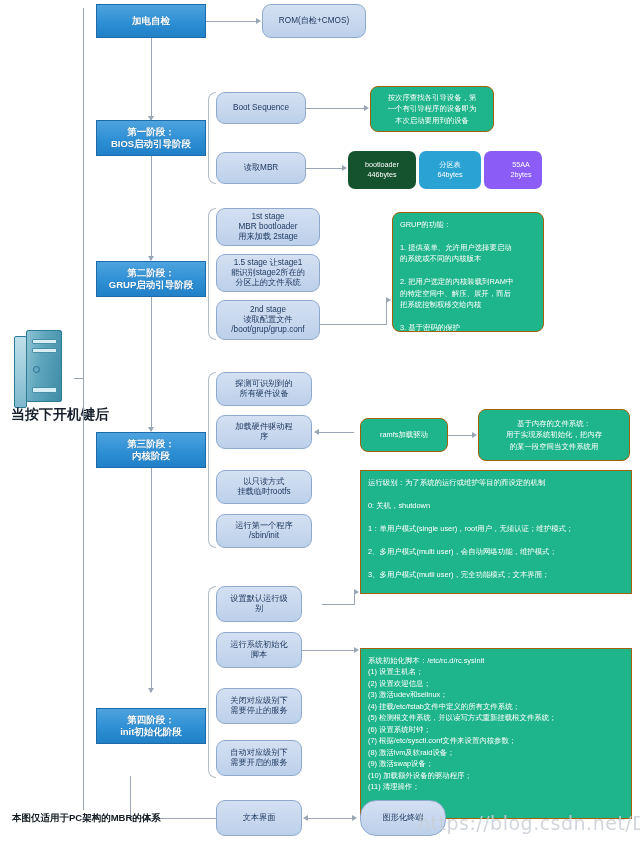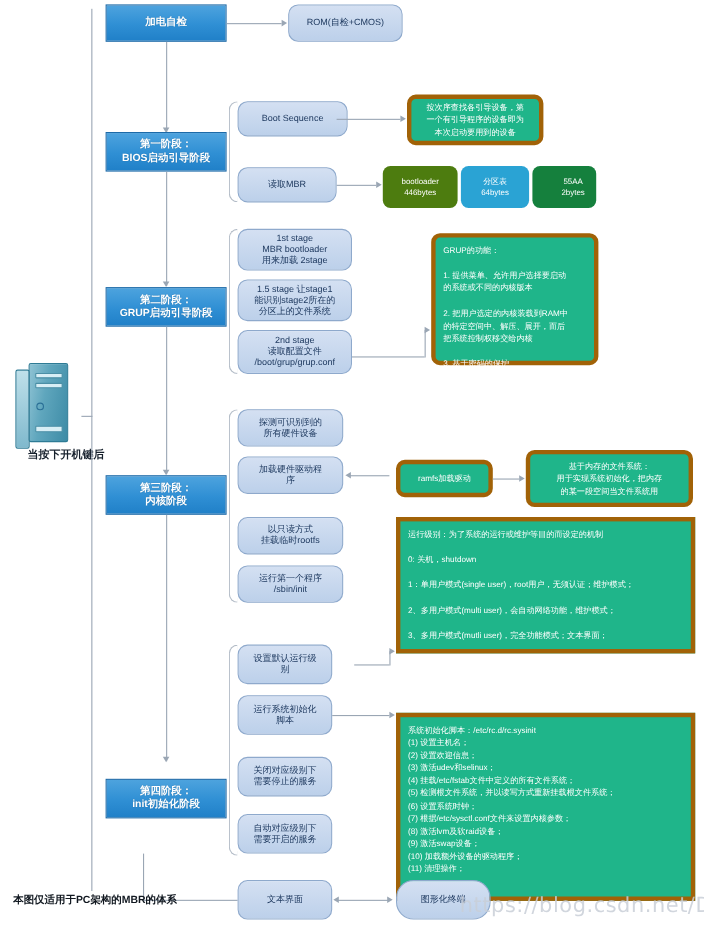--- a/index.html
+++ b/index.html
@@ -33,36 +33,36 @@
   .lite {
     background: linear-gradient(180deg,#d4e0f2 0%,#bcd0ea 100%);
     border: 1px solid #8ea9cc;
     border-radius: 9px;
     font-size: 8.2px;
     color: #1f3a60;
   }
   
   .green {
     background: #1fb58a;
-    border: 4px solid #a16207;
+    border: 1px solid #a16207;
     color: #ffffff;
     font-size: 7.4px;
     text-align: left;
     align-items: flex-start;
     justify-content: flex-start;
     padding: 6px 7px;
     line-height: 1.55;
   }
   .green.center { text-align: center; align-items: center; justify-content: center; }
   .green.rounded { border-radius: 8px; }
   
   .seg { border-radius: 7px; font-size: 7.2px; color: #ffffff; line-height: 1.35; border: none; }
-  .seg-green { background: #4d7c0f; justify-content: center; }
+  .seg-green { background: #14532d; justify-content: center; }
   .seg-blue  { background: #2aa3d4; }
-  .seg-orange{ background: #15803d; padding-left: 16px; }
+  .seg-orange{ background: #8b5cf6; padding-left: 16px; }
 
   
   .ln { position: absolute; background: #9aa6b4; }
   .hz { height: 1px; }
   .vt { width: 1px; }
   .arrow {
     position: absolute; width: 0; height: 0;
     border-top: 3px solid transparent;
     border-bottom: 3px solid transparent;
     border-left: 5px solid #9aa6b4;
@@ -92,21 +92,21 @@
     background: linear-gradient(180deg,#bfe0ea 0%,#7fb9cd 100%);
     border: 1px solid #2e7b95; border-radius: 2px;
   }
   .pc-slot { position: absolute; background: #d7eef5; border: 1px solid #4b8fa6; border-radius: 1px; }
   .pc-pwr {
     position: absolute; left: 19px; top: 36px; width: 7px; height: 7px;
     border: 1px solid #2a6f96; border-radius: 50%; color: #2a6f96;
   }
   .pc-label {
     position: absolute; top: 76px; left: -6px; width: 104px; text-align: center;
-    font-size: 10px; font-weight: 700; color: #16202c;
+    font-size: 14px; font-weight: 700; color: #16202c;
   }
 
   .footer-note {
     position: absolute; font-size: 9.5px; font-weight: 700; color: #111820;
   }
   .watermark {
     position: absolute; font-size: 19px; color: #c9cfd8; opacity: .85;
     font-family: "DejaVu Sans", sans-serif; letter-spacing: .5px;
   }
 </style>
@@ -137,21 +137,21 @@
   <div class="arrow" style="left:256px; top:18px;"></div>
 
   <div class="ln vt" style="left:151px; top:38px; height:82px;"></div>
   <div class="arrow down" style="left:148px; top:116px;"></div>
 
   <div class="node stage" style="left:96px; top:120px; width:110px; height:36px;">第一阶段：
 BIOS启动引导阶段</div>
 
   <div class="brace" style="left:208px; top:92px; width:8px; height:92px;"></div>
 
-  <div class="node lite" style="left:216px; top:92px; width:100px; height:32px;">Boot Sequence</div>
+  <div class="node lite" style="left:216px; top:92px; width:90px; height:32px;">Boot Sequence</div>
 
   <div class="node green center rounded" style="left:370px; top:86px; width:124px; height:46px;">按次序查找各引导设备，第
 一个有引导程序的设备即为
 本次启动要用到的设备</div>
   <div class="ln hz" style="left:306px; top:108px; width:58px;"></div>
   <div class="arrow" style="left:364px; top:105px;"></div>
 
   <div class="node lite" style="left:216px; top:152px; width:90px; height:32px;">读取MBR</div>
 
   <div class="ln hz" style="left:306px; top:168px; width:36px;"></div>

